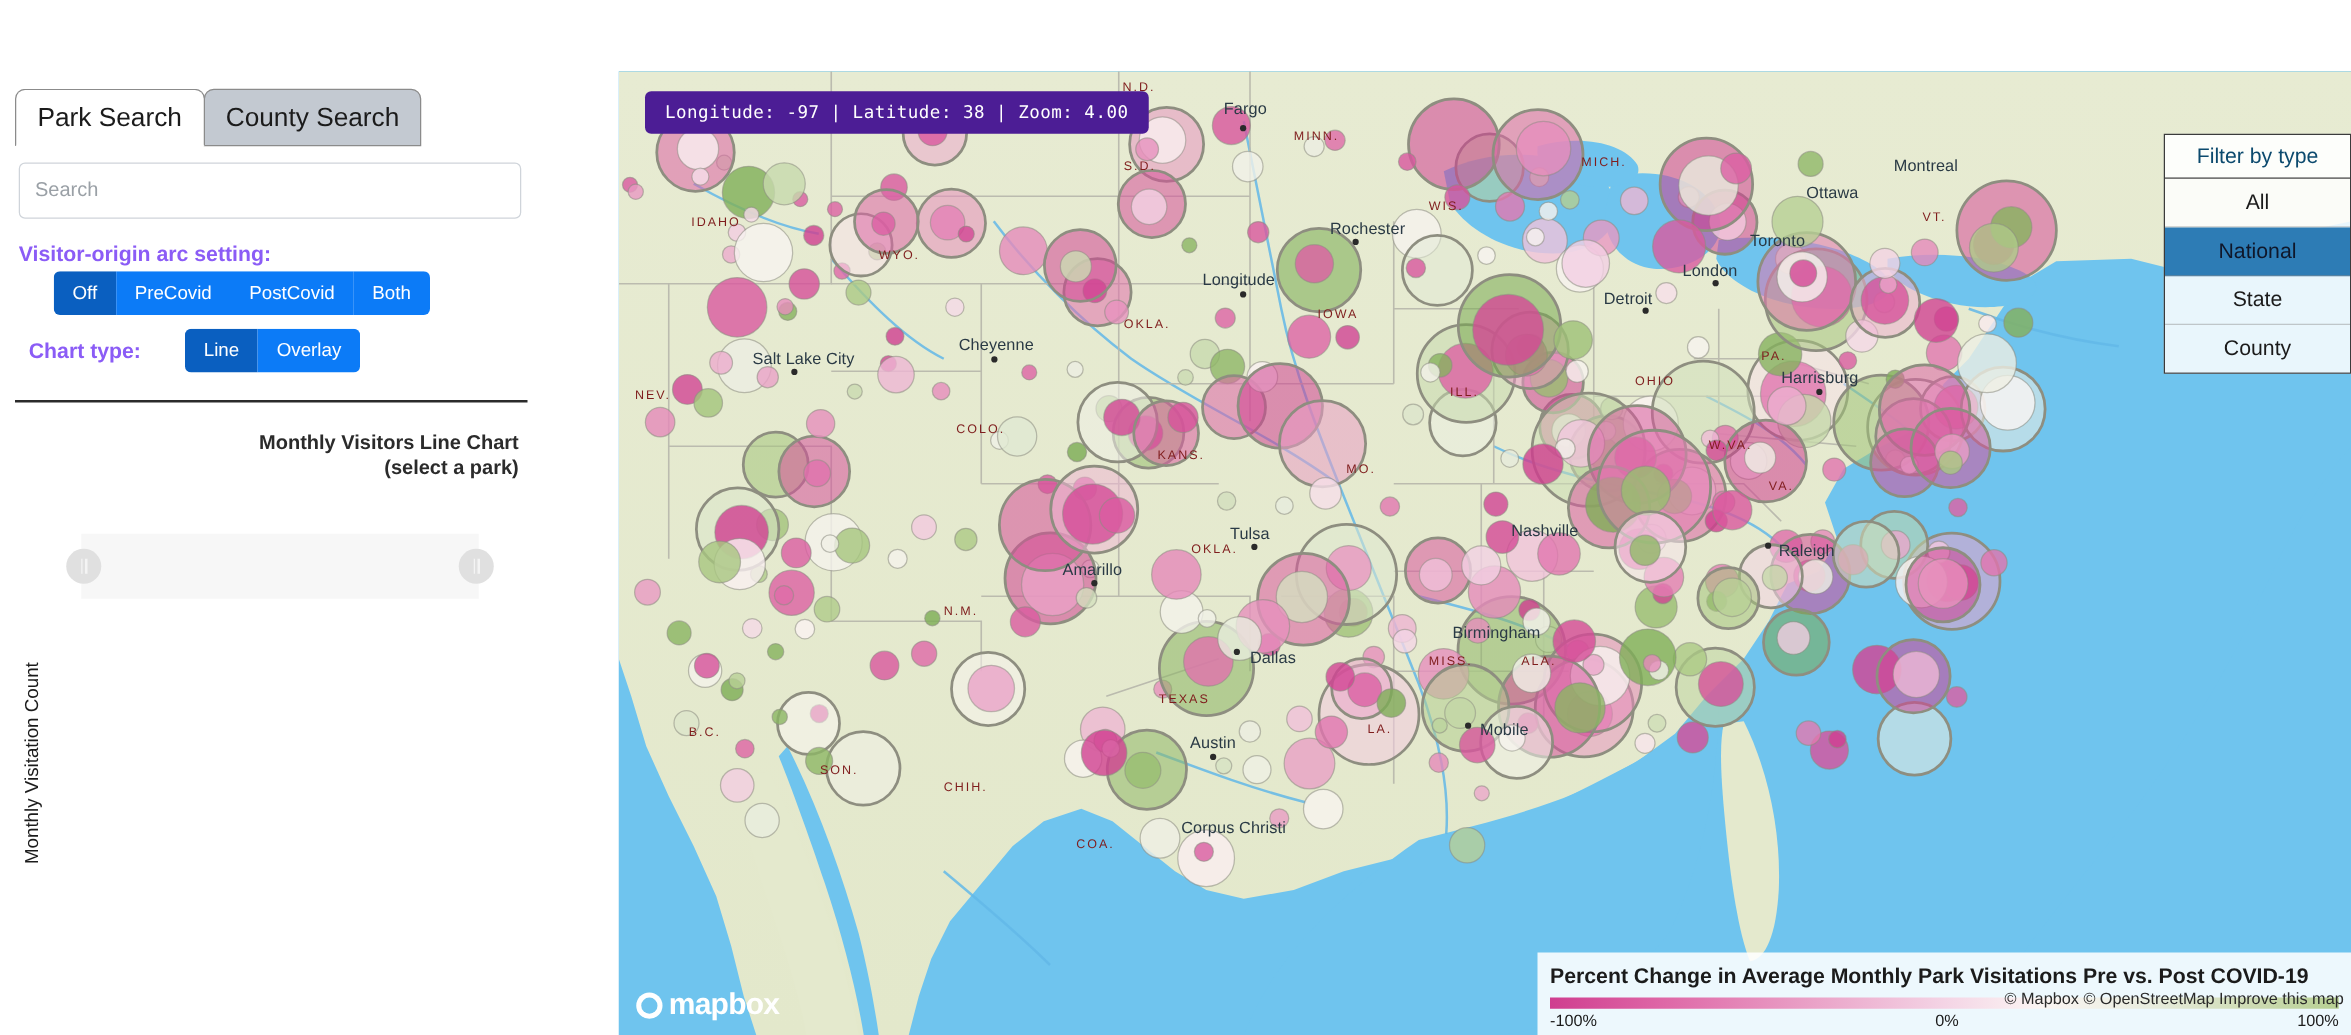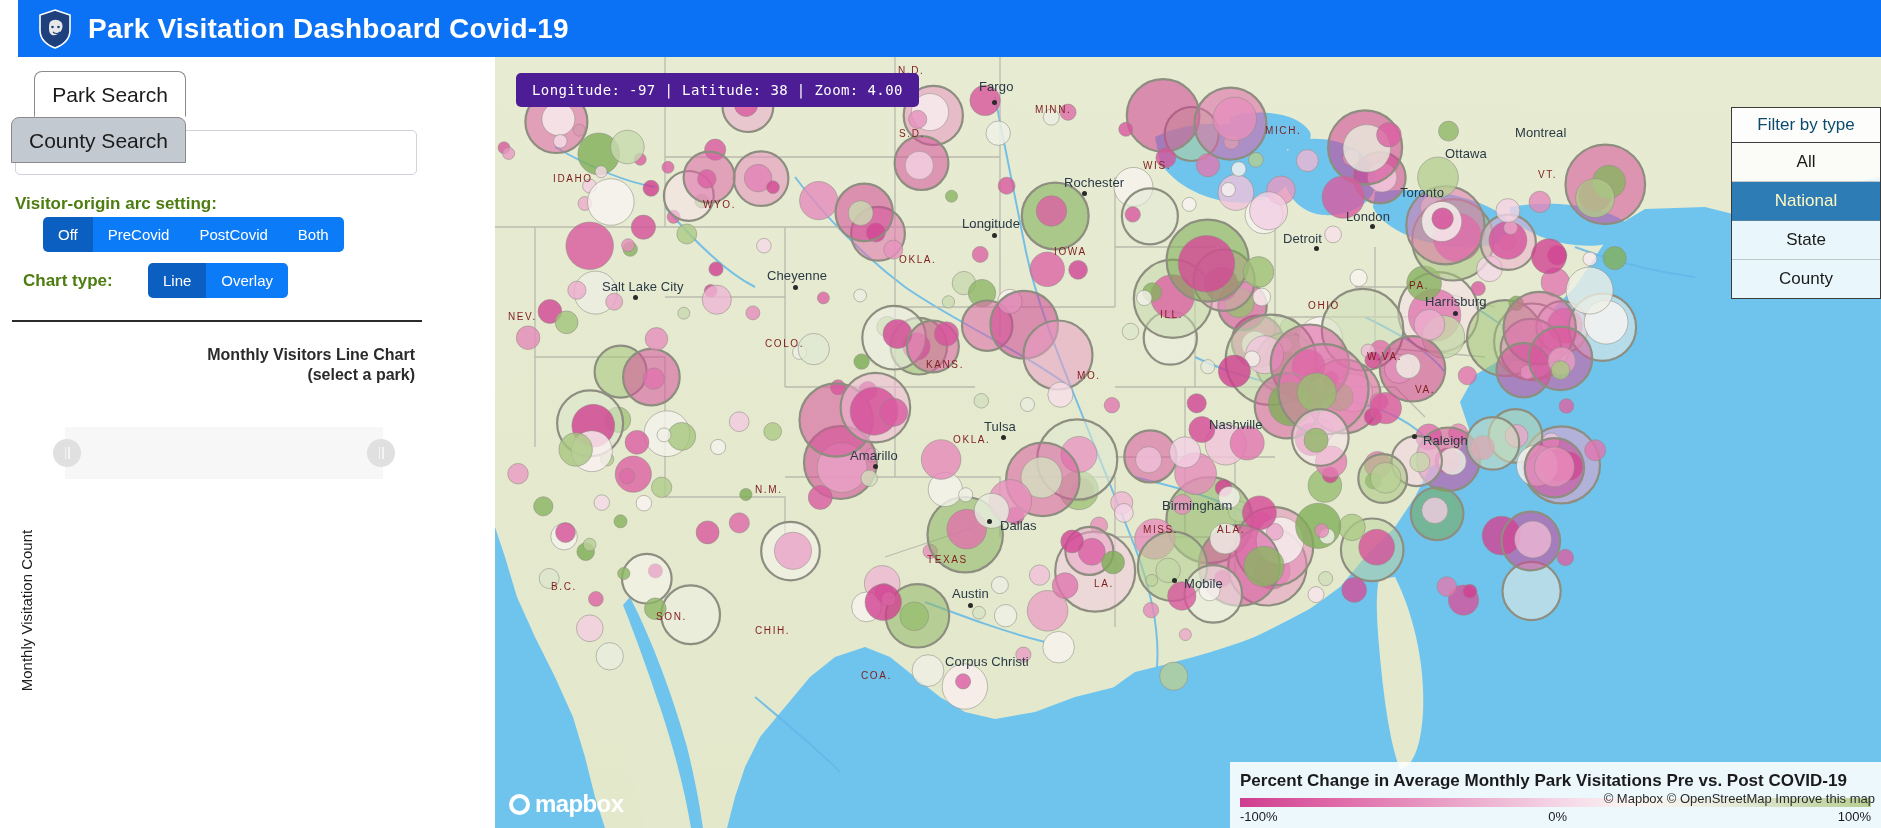--- a/index.html
+++ b/index.html
@@ -24,21 +24,21 @@
     letter-spacing: .2px; white-space: nowrap;
   }
 
   
   .left-panel {
     position: absolute; left: 0; top: 57px; width: 495px; height: 771px;
     background: #ffffff;
   }
   .tabs {
     position: absolute; left: 12px; top: 14px;
-    display: flex; align-items: flex-end; flex-direction: column;
+    display: flex; align-items: flex-end;
   }
   .tab {
     font-size: 21px; padding: 11px 17px 10px 17px;
     border: 1px solid #8b8b8b; border-radius: 8px 8px 0 0;
     color: #1b1b1b; cursor: pointer; line-height: 1.1;
     position: relative;
   }
   .tab.active {
     background: #ffffff; border-bottom-color: #ffffff;
     z-index: 2; font-weight: normal;
@@ -52,21 +52,21 @@
     position: absolute; left: 15px; top: 73px;
     width: 402px; height: 45px;
     border: 1px solid #cfd4da; border-radius: 5px;
     background: #ffffff; padding: 0 12px;
     font-size: 16px; color: #1b1b1b;
     font-family: "Liberation Sans", sans-serif;
   }
   .search-input::placeholder { color: #9aa0a6; }
 
   .field-label {
-    position: absolute; font-size: 17px; font-weight: bold; color: #4d7c0f;
+    position: absolute; font-size: 17px; font-weight: bold; color: #8b5cf6;
   }
   #arc-label { left: 15px; top: 137px; }
   #charttype-label { left: 23px; top: 214px; }
 
   .btn-group {
     position: absolute; display: flex;
     border-radius: 5px; overflow: hidden;
   }
   #arc-group { left: 43px; top: 160px; }
   #chart-group { left: 148px; top: 206px; }
@@ -145,21 +145,21 @@
     padding: 7px 8px; text-align: center; color: #0c4a6e;
     border-bottom: 1px solid #3b3b3b; background: rgba(255,255,255,0.62);
   }
   .filter-opt {
     padding: 9px 8px; text-align: center; color: #1b1b1b;
     cursor: pointer; background: rgba(255,255,255,0.32);
     border-bottom: 1px solid rgba(140,140,140,0.45);
   }
   .filter-opt:last-child { border-bottom: none; }
   .filter-opt.selected {
-    background: #2d7cb5; color: #fef9c3;
+    background: #2d7cb5; color: #0f172a;
   }
 
   
   .legend {
     position: absolute; left: 735px; bottom: 0; right: 0;
     background: rgba(255,255,255,0.88);
     padding: 9px 10px 4px 10px; z-index: 28;
   }
   .legend-title {
     font-size: 17px; font-weight: bold; color: #1b1b1b;
@@ -207,30 +207,20 @@
   .city-dot {
     position: absolute; width: 5px; height: 5px; border-radius: 50%;
     background: #2a2a2a; pointer-events: none;
   }
 </style>
 </head>
 <body>
 
 <div id="app">
 
-  <div class="header">
-    <svg class="logo-shield" viewBox="0 0 34 40">
-      <path d="M17 1 L32 6 L32 21 C32 30 25 36 17 39 C9 36 2 30 2 21 L2 6 Z" fill="#1e407c" stroke="#ffffff" stroke-width="1.6"></path>
-      <path d="M12 13 c3-3 8-3 11 0 c2 2 2 6 0 9 c-2 3-6 5-9 4 c-2-1-3-3-3-6 c0-3 0-5 1-7 z" fill="#e8e8e8"></path>
-      <circle cx="14.5" cy="18" r="1.3" fill="#1e407c"></circle>
-      <circle cx="20.5" cy="18" r="1.3" fill="#1e407c"></circle>
-      <path d="M15 23 c2 2 5 2 7 0" stroke="#1e407c" stroke-width="1.2" fill="none"></path>
-    </svg>
-    <div class="header-title">Park Visitation Dashboard Covid-19</div>
-  </div>
 
   <div class="left-panel">
 
     <div class="tabs">
       <div class="tab active">Park Search</div>
       <div class="tab inactive">County Search</div>
     </div>
 
     <input class="search-input" type="text" placeholder="Search" style="">
 

